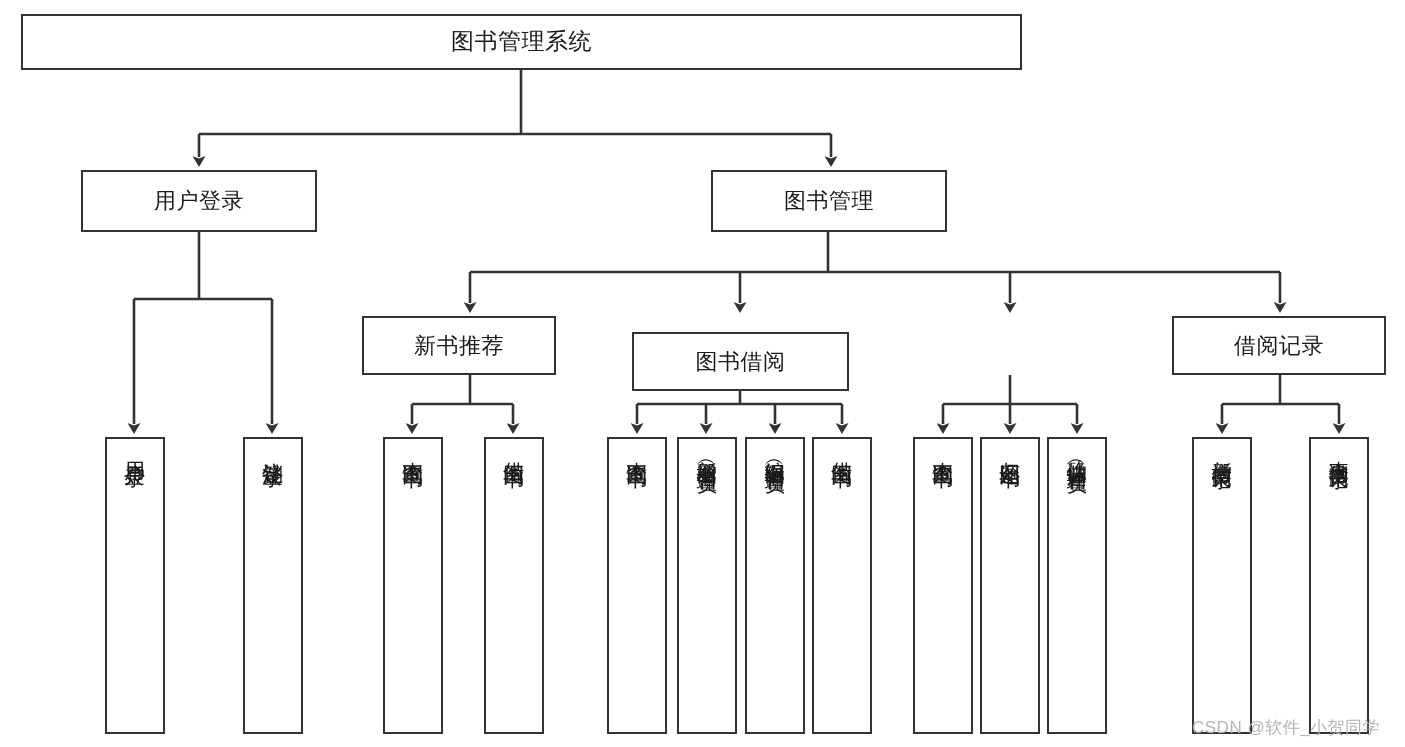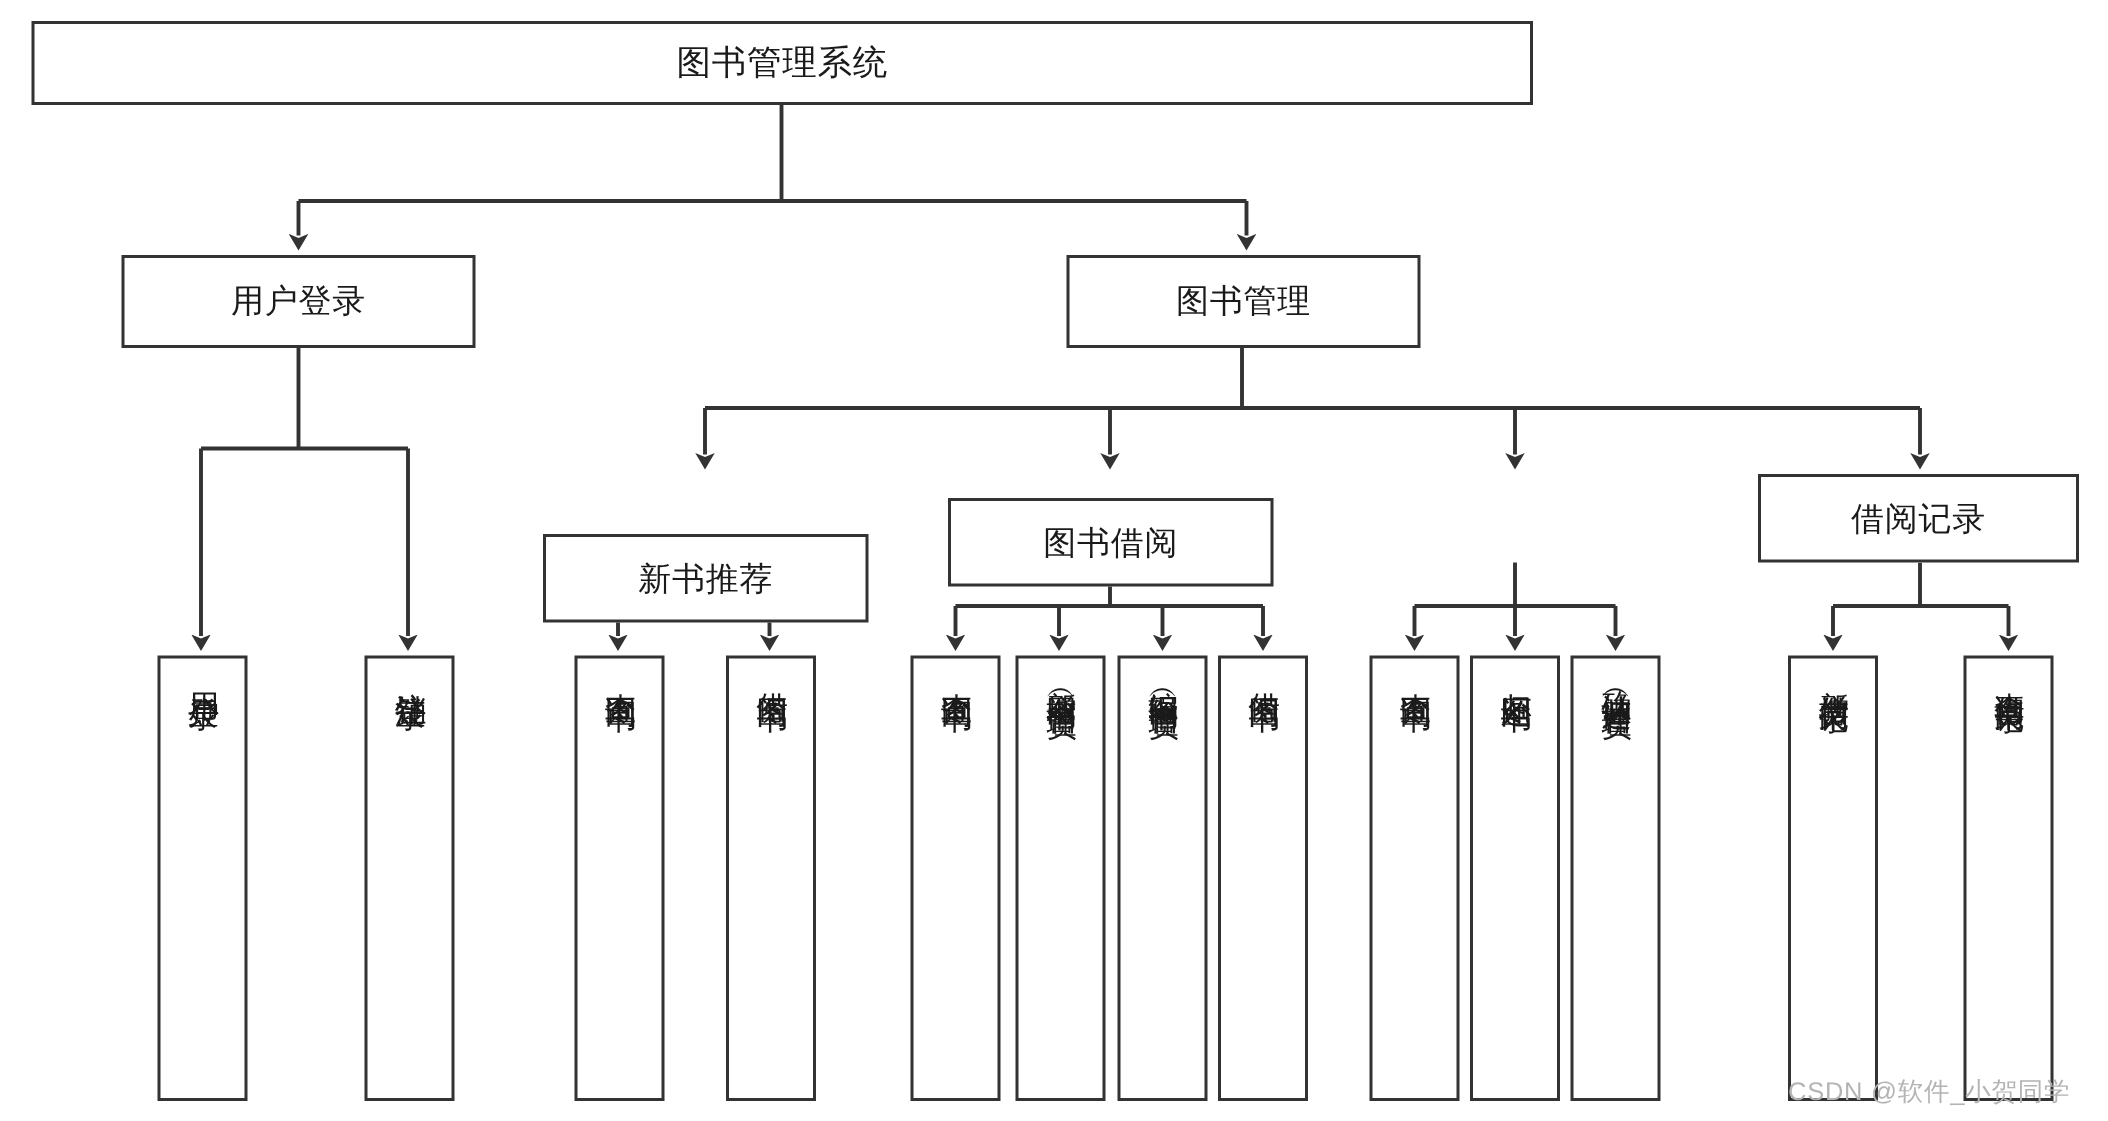--- a/index.html
+++ b/index.html
@@ -137,21 +137,21 @@
   </div>
 
   <div class="node horiz" style="left:81px; top:170px; width:236px; height:62px;">
     <span class="label">用户登录</span>
   </div>
 
   <div class="node horiz" style="left:711px; top:170px; width:236px; height:62px;">
     <span class="label">图书管理</span>
   </div>
 
-  <div class="node horiz" style="left:362px; top:316px; width:217px; height:59px;margin-top:40px;">
+  <div class="node horiz" style="left:362px; top:316px; width:194px; height:59px;">
     <span class="label">新书推荐</span>
   </div>
 
   <div class="node horiz" style="left:632px; top:332px; width:217px; height:59px;">
     <span class="label">图书借阅</span>
   </div>
 
 
   <div class="node horiz" style="left:1172px; top:316px; width:214px; height:59px;">
     <span class="label">借阅记录</span>

